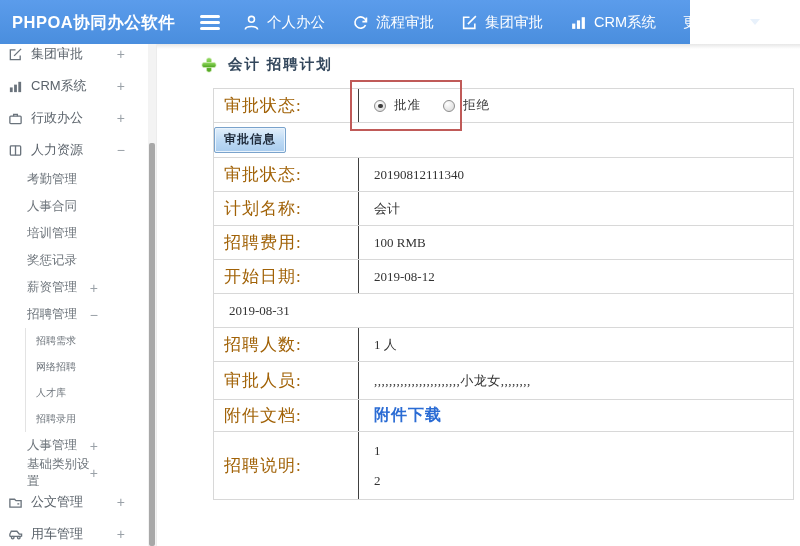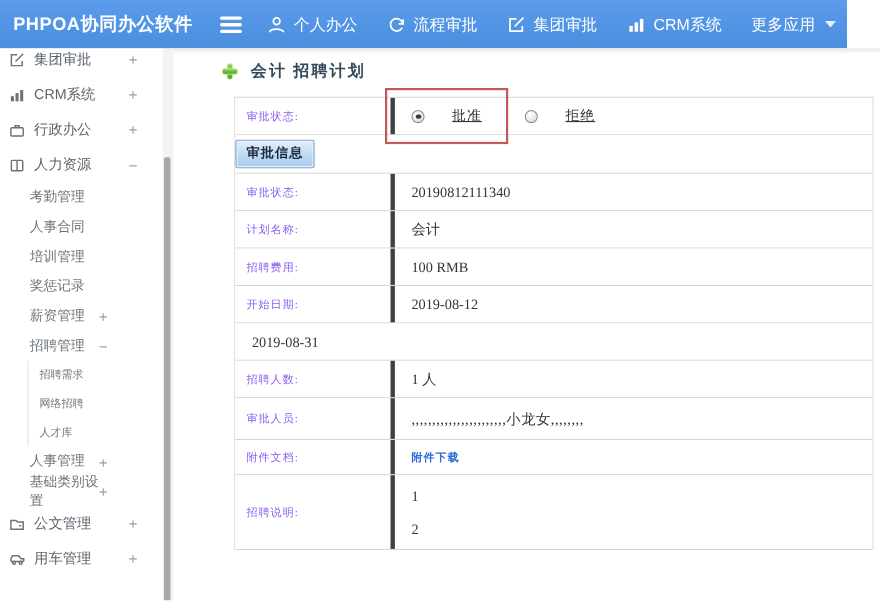--- a/index.html
+++ b/index.html
@@ -1,21 +1,21 @@
 <!DOCTYPE html>
 <html style="--topbar-blue: #4a8ede; --accent-red: #c05a58; --link-blue: #2b6cd4; --plus-green: #5cb531; --title-navy: #33475c;"><head>
 <meta charset="utf-8">
 <style>
   * { margin:0; padding:0; box-sizing:border-box; }
   html,body { width:800px; height:546px; overflow:hidden; background:#fff;
               font-family:"Liberation Sans", sans-serif; }
   body { position:relative; }
 
   
-  .topbar { position:absolute; left:0; top:0; width:770px; height:44px;
+  .topbar { position:absolute; left:0; top:0; width:690px; height:44px;
             background:linear-gradient(180deg, #5b9ceb 0%, var(--topbar-blue,#4a8ede) 100%);
             color:#fff; }
   .app-title { position:absolute; left:12px; top:0; line-height:44px;
                font-size:16.5px; font-weight:bold; letter-spacing:.5px; }
   .hamburger { position:absolute; left:200px; top:15px; width:20px; height:15px; cursor:pointer; }
   .hamburger span { display:block; width:20px; height:2.6px; background:#fff;
                     border-radius:2px; margin-bottom:3.4px; }
   .topnav { position:absolute; left:243px; top:0; height:44px; display:flex;
             align-items:center; gap:27px; font-size:14.5px; }
   .nav-item { display:flex; align-items:center; gap:7px; cursor:pointer; white-space:nowrap; }
@@ -48,47 +48,47 @@
                      background:linear-gradient(180deg,#e7e7e7,#ffffff); }
   .page-title-row { position:absolute; left:44px; top:11px; display:flex;
                     align-items:center; gap:11px; }
   .page-title { font-family:"Liberation Serif", serif; font-weight:bold; font-size:14.5px;
                 color:var(--title-navy,#33475c); letter-spacing:2px;text-align:right; }
 
   .form-table { position:absolute; left:56px; top:44px; width:581px;
                 border:1px solid #d8d8d8; border-bottom:none;
                 font-family:"Liberation Serif", serif; }
   .row { display:flex; align-items:stretch; border-bottom:1px solid #d8d8d8; background:#fff; }
-  .row .lbl { width:145px; border-right:4px solid #404040; display:flex; align-items:center;
-              padding-left:10px; font-size:10px; color:#8b5cf6; letter-spacing:1px; }
+  .row .lbl { width:145px; border-right:1px solid #404040; display:flex; align-items:center;
+              padding-left:10px; font-size:17px; color:#a16207; letter-spacing:1px; }
   .row .val { flex:1; display:flex; align-items:center; padding-left:15px;
               font-size:13px; color:#333; }
   .status-row { height:34px; }
   .btn-row { height:35px; justify-content:flex-start; align-items:center; padding-right:59px; }
   .row-std { height:34px; }
   .row-approvers { height:38px; }
   .row-attach { height:32px; }
   .row-desc { height:68px; }
   .row-desc .val { flex-direction:column; align-items:flex-start; justify-content:center; }
   .row-desc .val div { line-height:30px; }
 
-  .radios { gap:25px; padding-left:10px;text-decoration:underline; }
+  .radios { gap:8px; padding-left:10px; }
   .radio { width:12px; height:12px; border-radius:50%; border:1px solid #8d8d8d;
            background:radial-gradient(circle at 35% 30%, #ffffff 0%, #d9d9d9 90%);
            display:inline-block; position:relative; cursor:pointer; flex:0 0 auto; }
   .radio.checked::after { content:""; position:absolute; left:3px; top:3px; width:4.5px;
                           height:4.5px; border-radius:50%; background:#3c3c3c; }
   .rlabel { font-size:12.5px; color:#333; letter-spacing:1px; margin-right:14px; }
 
   .approve-btn { font-family:"Liberation Serif", serif; font-size:12px; font-weight:bold;
                  color:#1e2a3a; letter-spacing:1px; padding:3px 9px 4px; cursor:pointer;
                  background:linear-gradient(180deg,#e2effb 0%, #bcd9f4 55%, #a9ccee 100%);
                  border:1px solid #7aa3cc; border-radius:2px;
                  box-shadow:inset 0 0 0 1px #eaf4fd; }
-  .link { color:var(--link-blue,#2b6cd4); font-weight:bold; font-size:10px;
+  .link { color:var(--link-blue,#2b6cd4); font-weight:bold; font-size:16px;
           text-decoration:none; letter-spacing:1px; cursor:pointer; }
   .approvers-val { font-size:12.5px; letter-spacing:.5px; color:#2a2a2a; }
 
   .red-box { position:absolute; left:193px; top:36px; width:112px; height:51px;
              border:2px solid var(--accent-red,#c05a58); pointer-events:none; }
 </style>
 </head>
 <body>
 
 <div class="topbar">
@@ -214,20 +214,23 @@
 
     <div class="lv3-group">
       <div class="s-item lv3">
         <span>招聘需求</span>
       </div>
       <div class="s-item lv3">
         <span>网络招聘</span>
       </div>
       <div class="s-item lv3">
         <span>人才库</span>
+      </div>
+      <div class="s-item lv3">
+        <span>招聘录用</span>
       </div>
     </div>
 
     <div class="s-item lv2">
       <span>人事管理</span>
       <span class="s-exp">+</span>
     </div>
     <div class="s-item lv2">
       <span>基础类别设置</span>
       <span class="s-exp">+</span>

